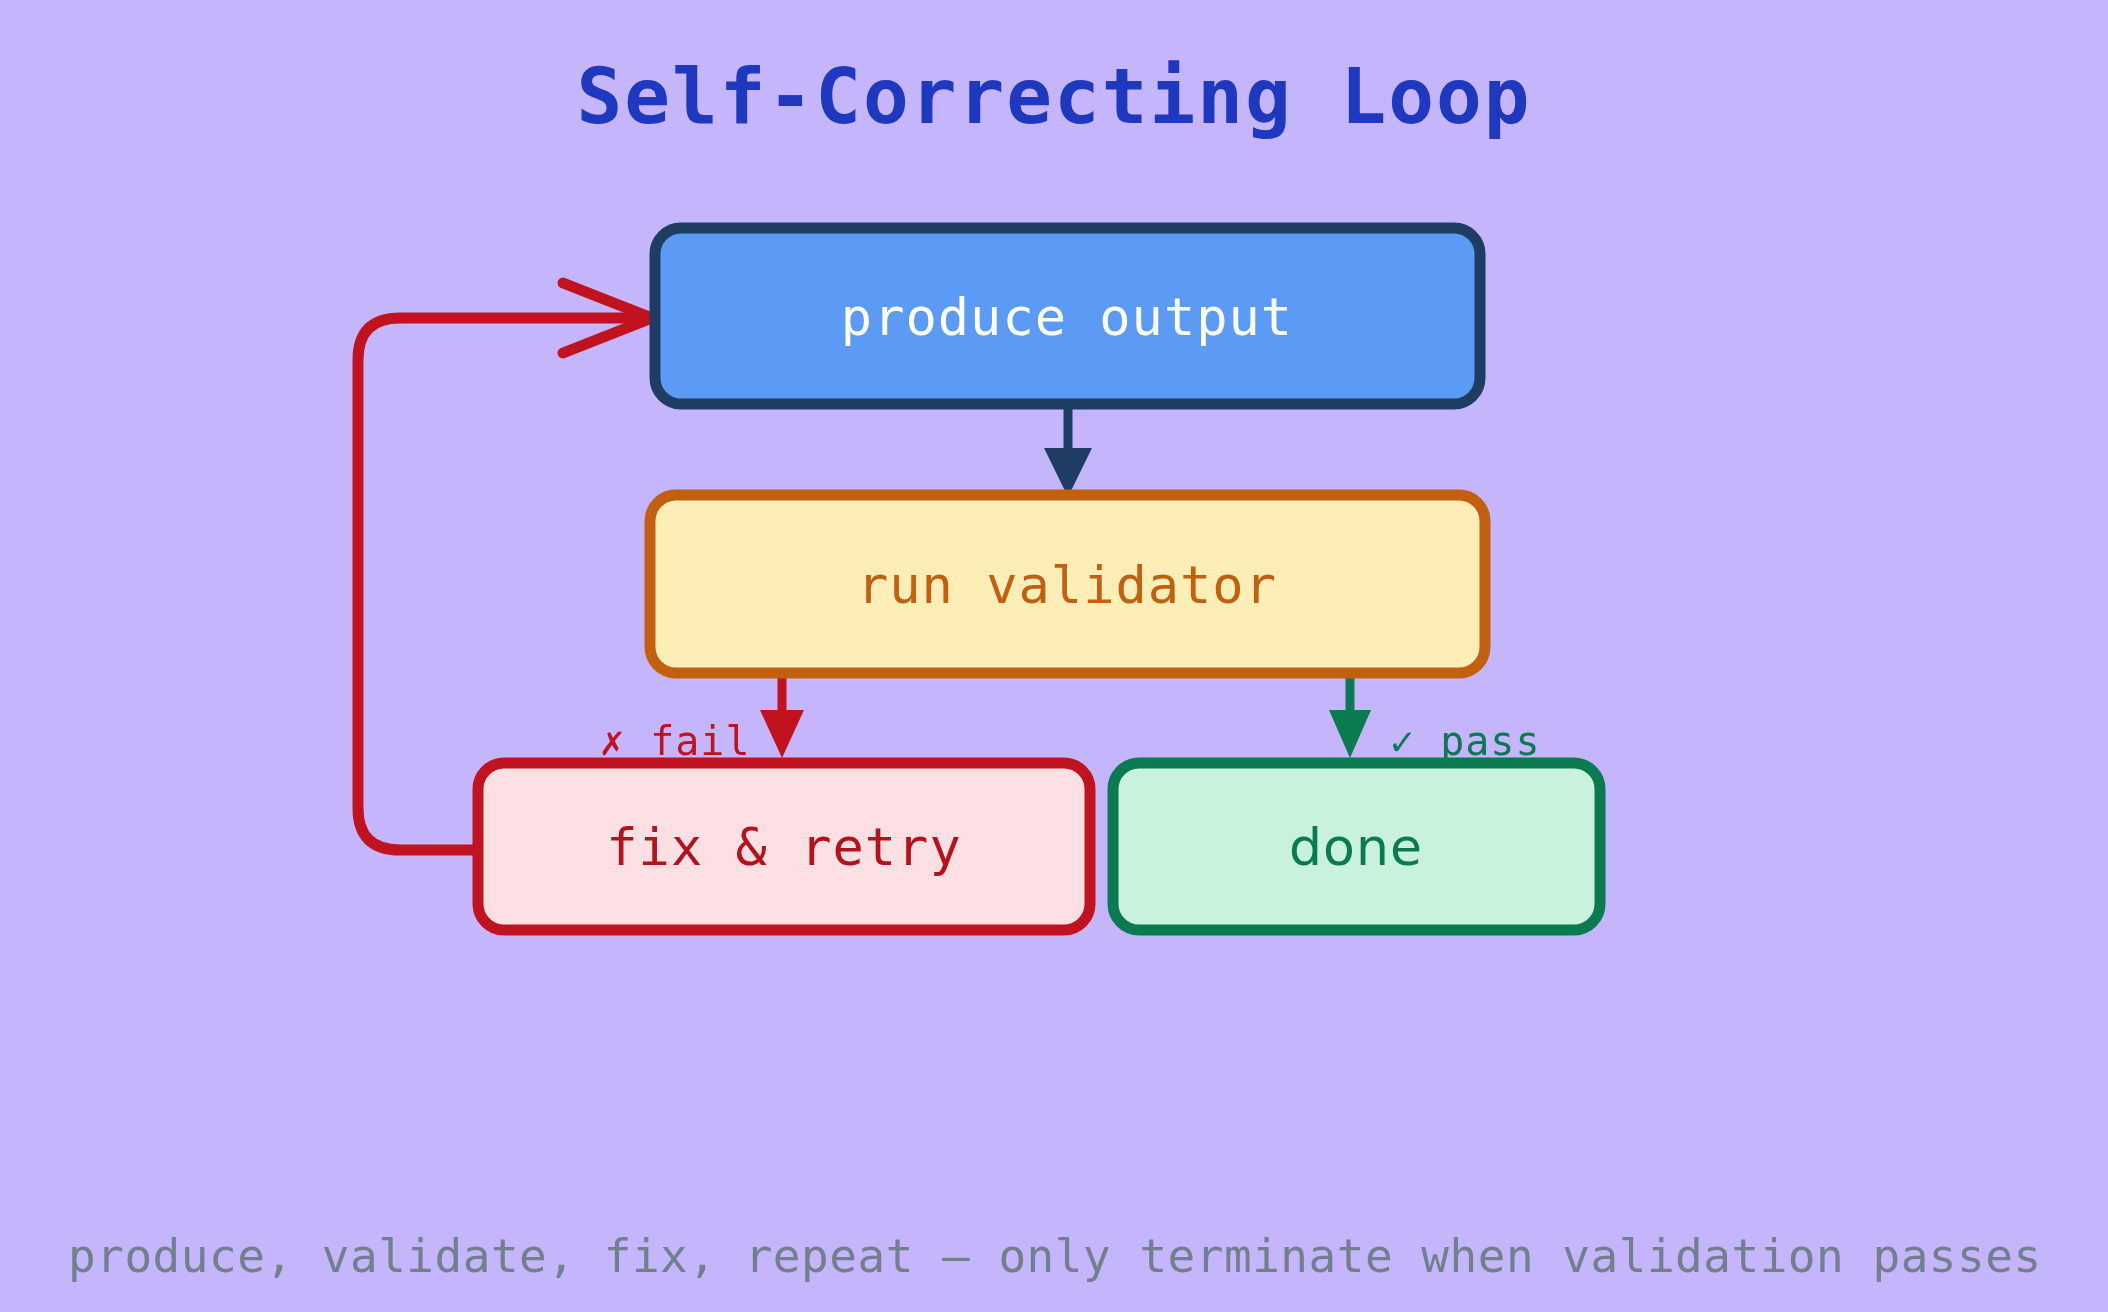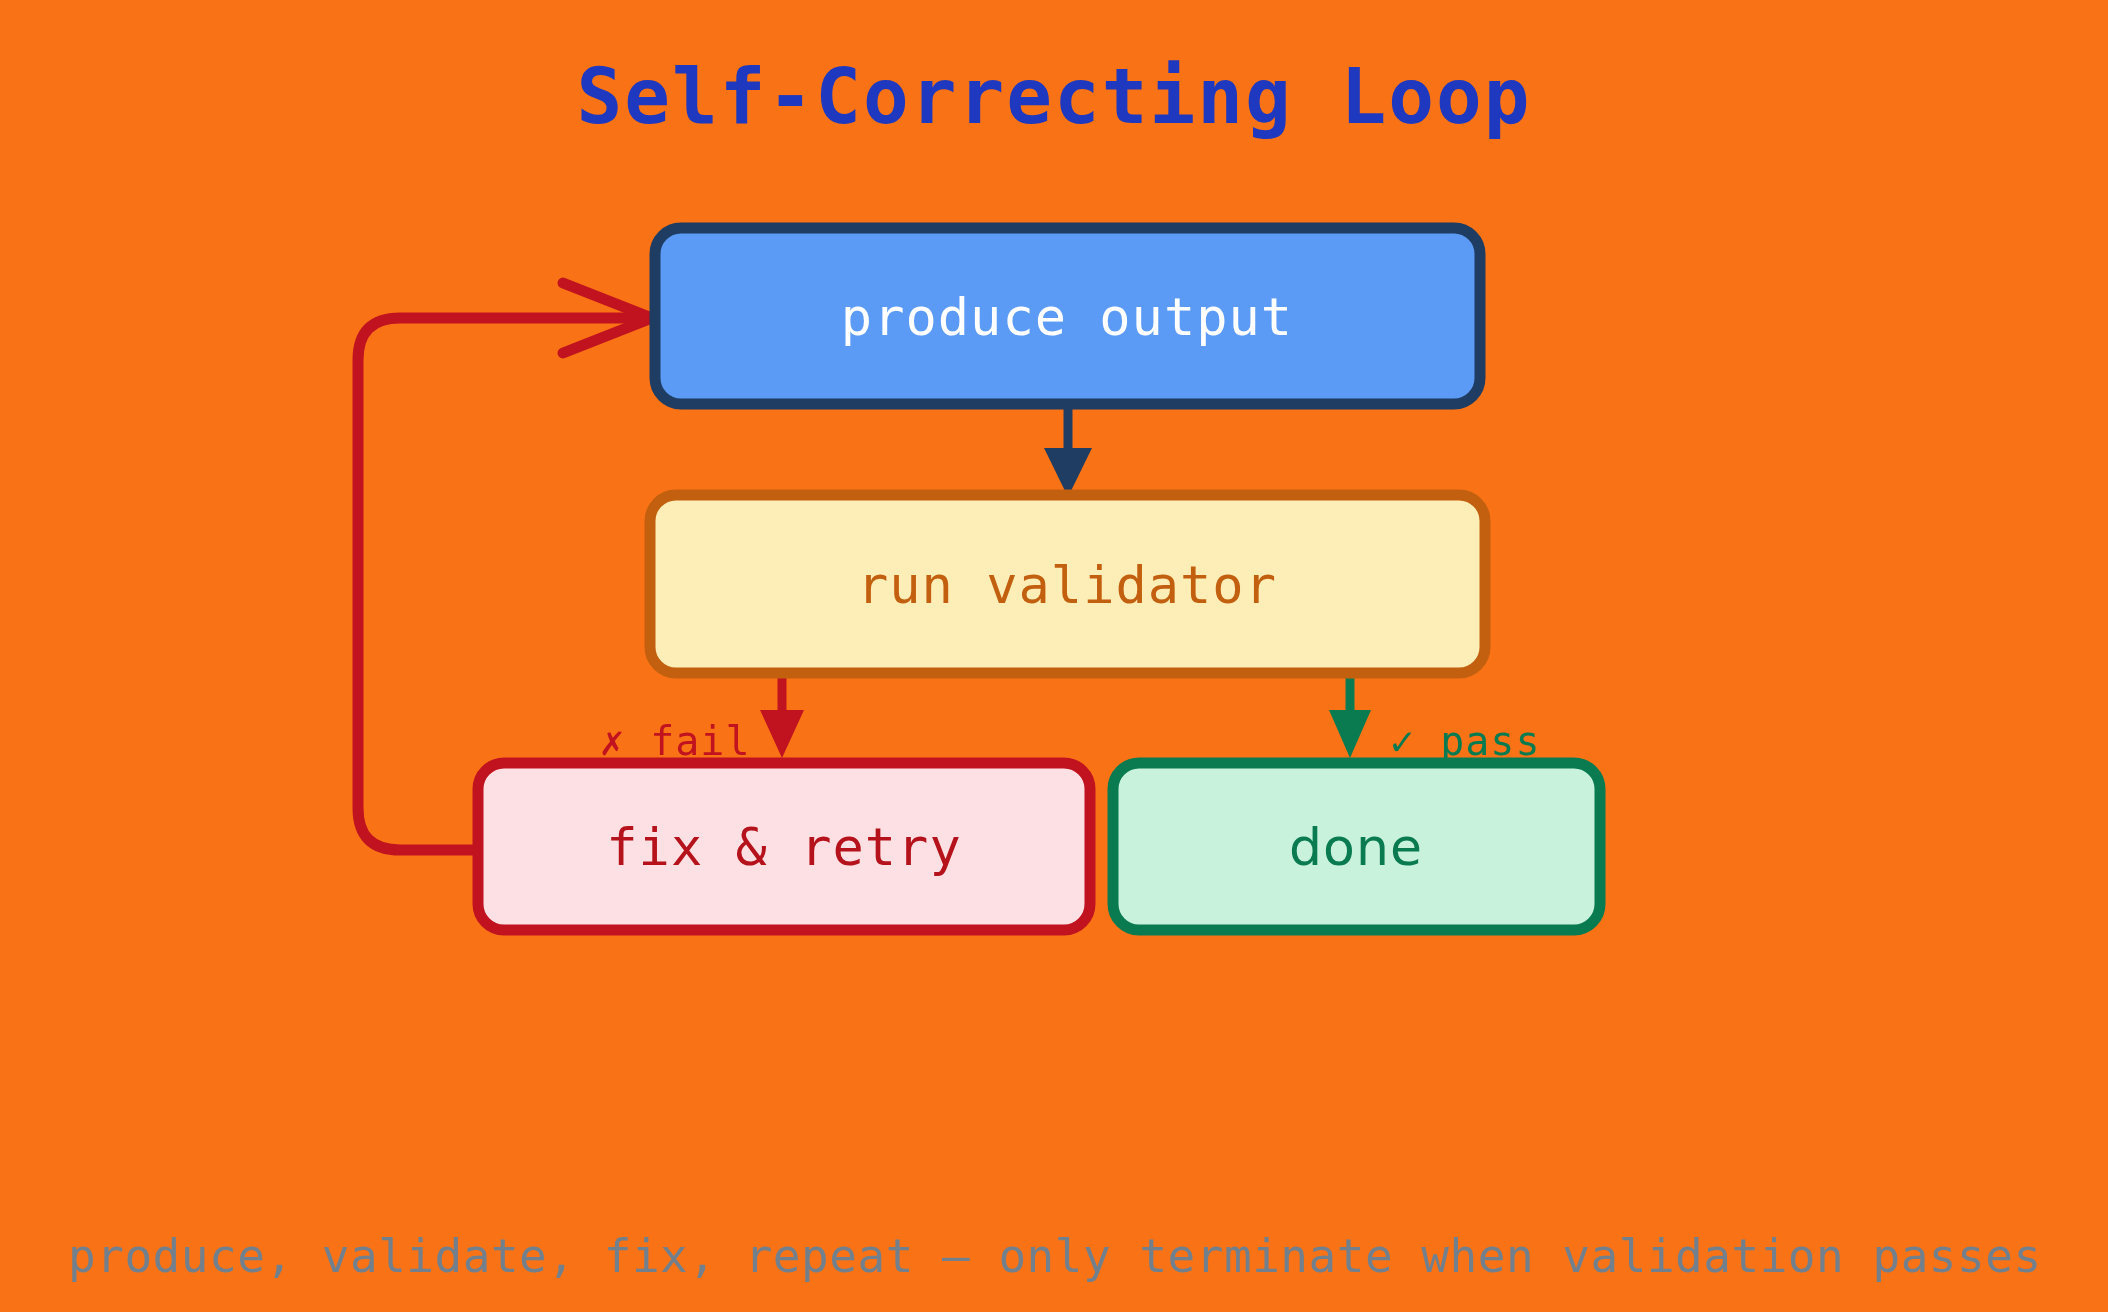--- a/index.html
+++ b/index.html
@@ -7,21 +7,21 @@
     padding: 0;
     background: #ffffff;
   }
   body {
     font-family: "DejaVu Sans Mono", monospace;
   }
   #canvas {
     position: relative;
     width: 2108px;
     height: 1312px;
-    background: #f97316;
+    background: #c4b5fd;
     overflow: hidden;
   }
   #diagram-svg {
     position: absolute;
     left: 0;
     top: 0;
     width: 2108px;
     height: 1312px;
   }
   .title-text {

